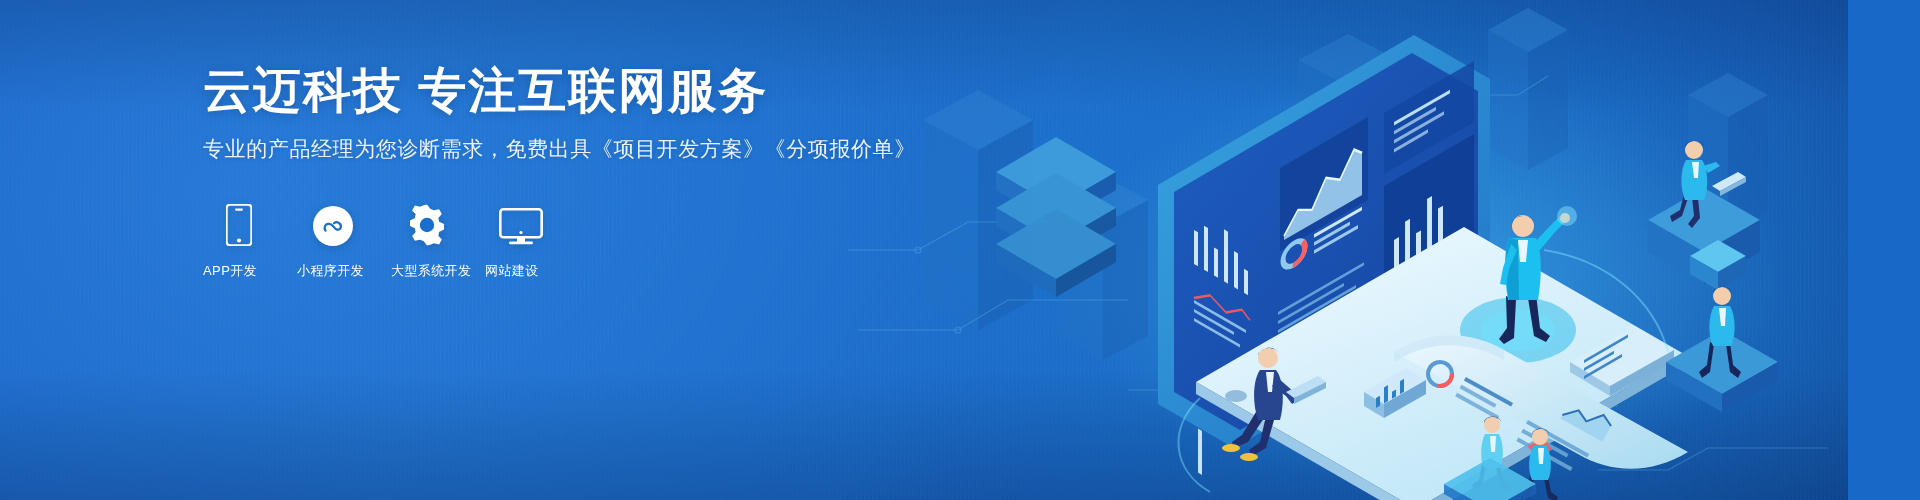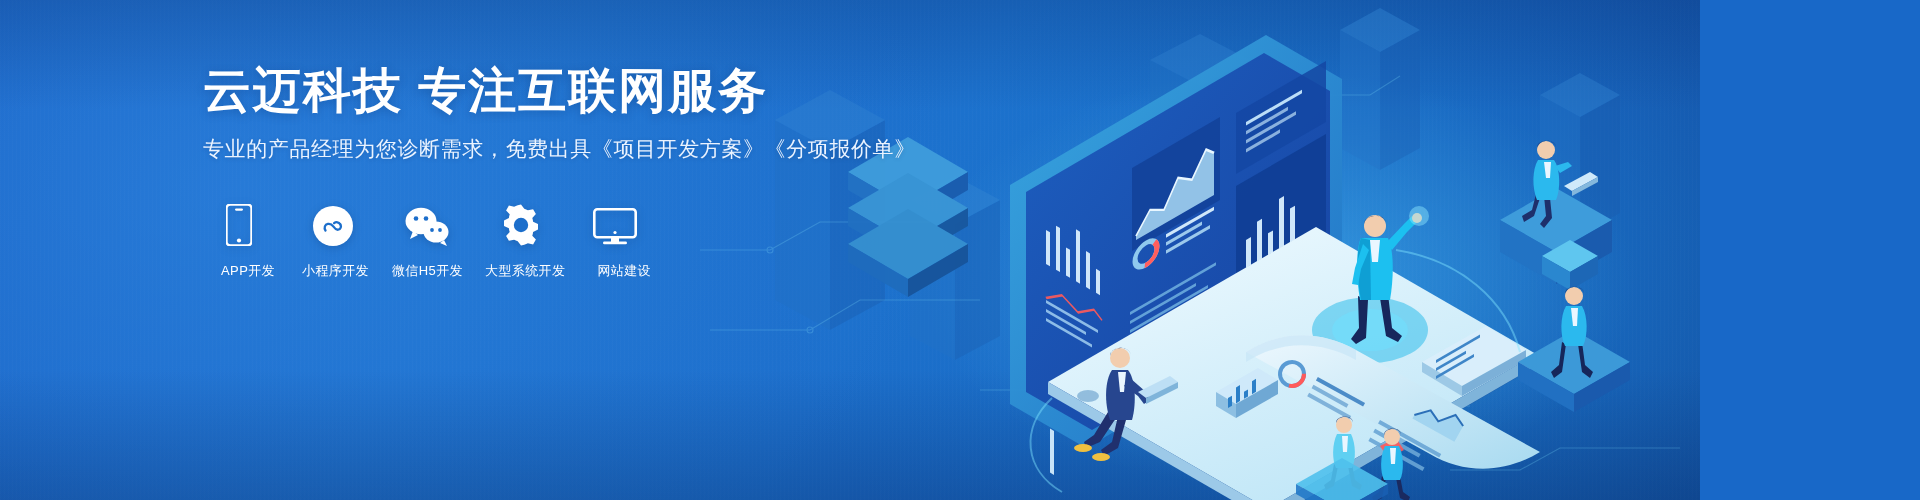--- a/index.html
+++ b/index.html
@@ -2,21 +2,21 @@
 <html><head>
 <meta charset="utf-8">
 <style>
   * { margin:0; padding:0; box-sizing:border-box; }
   html,body { width:1920px; height:500px; overflow:hidden; }
   body {
     font-family:"Liberation Sans", "DejaVu Sans", sans-serif;
     background:#1868c8;
   }
   .banner {
-    position:relative; width:1700px; height:500px; overflow:hidden;
+    position:relative; width:1848px; height:500px; overflow:hidden;
     background:
       radial-gradient(ellipse 900px 620px at 78% 55%, rgba(28,128,214,0.85) 0%, rgba(22,100,196,0.0) 62%),
       radial-gradient(ellipse 1100px 700px at 14% 38%, rgba(48,136,226,0.55) 0%, rgba(30,106,200,0.0) 65%),
       linear-gradient(118deg, #1a63c6 0%, #1d6fcd 30%, #1c6ecb 52%, #1659b4 78%, #124f9f 100%);
   }
   
   .tex {
     position:absolute; inset:0;
     background-image:repeating-linear-gradient(90deg, rgba(255,255,255,0.030) 0 1px, rgba(255,255,255,0) 1px 4px);
     opacity:.55; pointer-events:none;
@@ -35,21 +35,21 @@
   }
   .sub { margin-top:12px; }
   .sub-line {
     font-size:21px; color:#eaf3ff; line-height:34px; letter-spacing:.6px;
     white-space:nowrap; font-weight:400;
     text-shadow:0 1px 4px rgba(4,40,96,0.22);
   }
 
   
   .services { display:flex; gap:0; margin-top:32px; }
-  .svc { width:72px; text-align:right; margin-right:22px; }
+  .svc { width:72px; text-align:left; margin-right:22px; }
   .svc-ico {
     height:48px; display:flex; align-items:flex-end; justify-content:center;
     margin-bottom:16px;
   }
   .svc-ico svg { display:block; filter:drop-shadow(0 2px 4px rgba(3,35,85,0.22)); }
   .svc-label {
     font-size:13px; color:#ffffff; letter-spacing:.4px; white-space:nowrap;
     font-weight:400;
   }
 
@@ -436,35 +436,20 @@
         <div class="svc-ico">
           <svg width="40" height="40" viewBox="0 0 40 40">
             <circle cx="20" cy="20" r="20" fill="#ffffff"></circle>
             <path d="M12.5 24.5c-1.8-2.6-.6-6 2.4-6.6 2.4-.5 4.3 1 5.6 2.8 1.2 1.7 2.6 3.3 4.6 3 2.6-.4 3.6-3.3 2.2-5.4" fill="none" stroke="#1c6ecb" stroke-width="2.3" stroke-linecap="round"></path>
             <path d="M27.3 18.3c-1.5-2.2-4.2-2.8-6.2-1.1" fill="none" stroke="#1c6ecb" stroke-width="2.3" stroke-linecap="round"></path>
           </svg>
         </div>
         <div class="svc-label">小程序开发</div>
       </div>
 
-      <div class="svc">
-        <div class="svc-ico">
-          <svg width="46" height="40" viewBox="0 0 46 40">
-            <ellipse cx="17" cy="15" rx="15.5" ry="13.2" fill="#ffffff"></ellipse>
-            <polygon points="9,25 6,33 14,29" fill="#ffffff"></polygon>
-            <ellipse cx="32" cy="26" rx="12.5" ry="10.6" fill="#ffffff"></ellipse>
-            <polygon points="40,34 43,40 36,37" fill="#ffffff"></polygon>
-            <circle cx="12" cy="12.5" r="2.3" fill="#1c6ecb"></circle>
-            <circle cx="22" cy="12.5" r="2.3" fill="#1c6ecb"></circle>
-            <circle cx="28" cy="24" r="1.9" fill="#1c6ecb"></circle>
-            <circle cx="36" cy="24" r="1.9" fill="#1c6ecb"></circle>
-          </svg>
-        </div>
-        <div class="svc-label">微信H5开发</div>
-      </div>
 
       <div class="svc">
         <div class="svc-ico">
           <svg width="42" height="42" viewBox="0 0 42 42">
             <path fill="#ffffff" d="M21 0.6l3.3 4.2a16.6 16.6 0 0 1 3.6 1.5l5.2-1.1 2.8 4.8-3.6 3.9c.4 1.2.7 2.5.8 3.8l4.9 2.3v5.6l-4.9 2.3c-.2 1.3-.4 2.6-.8 3.8l3.6 3.9-2.8 4.8-5.2-1.1c-1.1.6-2.3 1.1-3.6 1.5L21 41.4l-3.3-4.2a16.6 16.6 0 0 1-3.6-1.5l-5.2 1.1-2.8-4.8 3.6-3.9a16.4 16.4 0 0 1-.8-3.8L4 22v-5.6l4.9-2.3c.2-1.3.4-2.6.8-3.8L6.1 6.4l2.8-4.8 5.2 1.1c1.1-.6 2.3-1.1 3.6-1.5L21 .6z"></path>
             <circle cx="21" cy="21" r="7.2" fill="#1c6ecb"></circle>
           </svg>
         </div>
         <div class="svc-label">大型系统开发</div>
       </div>

